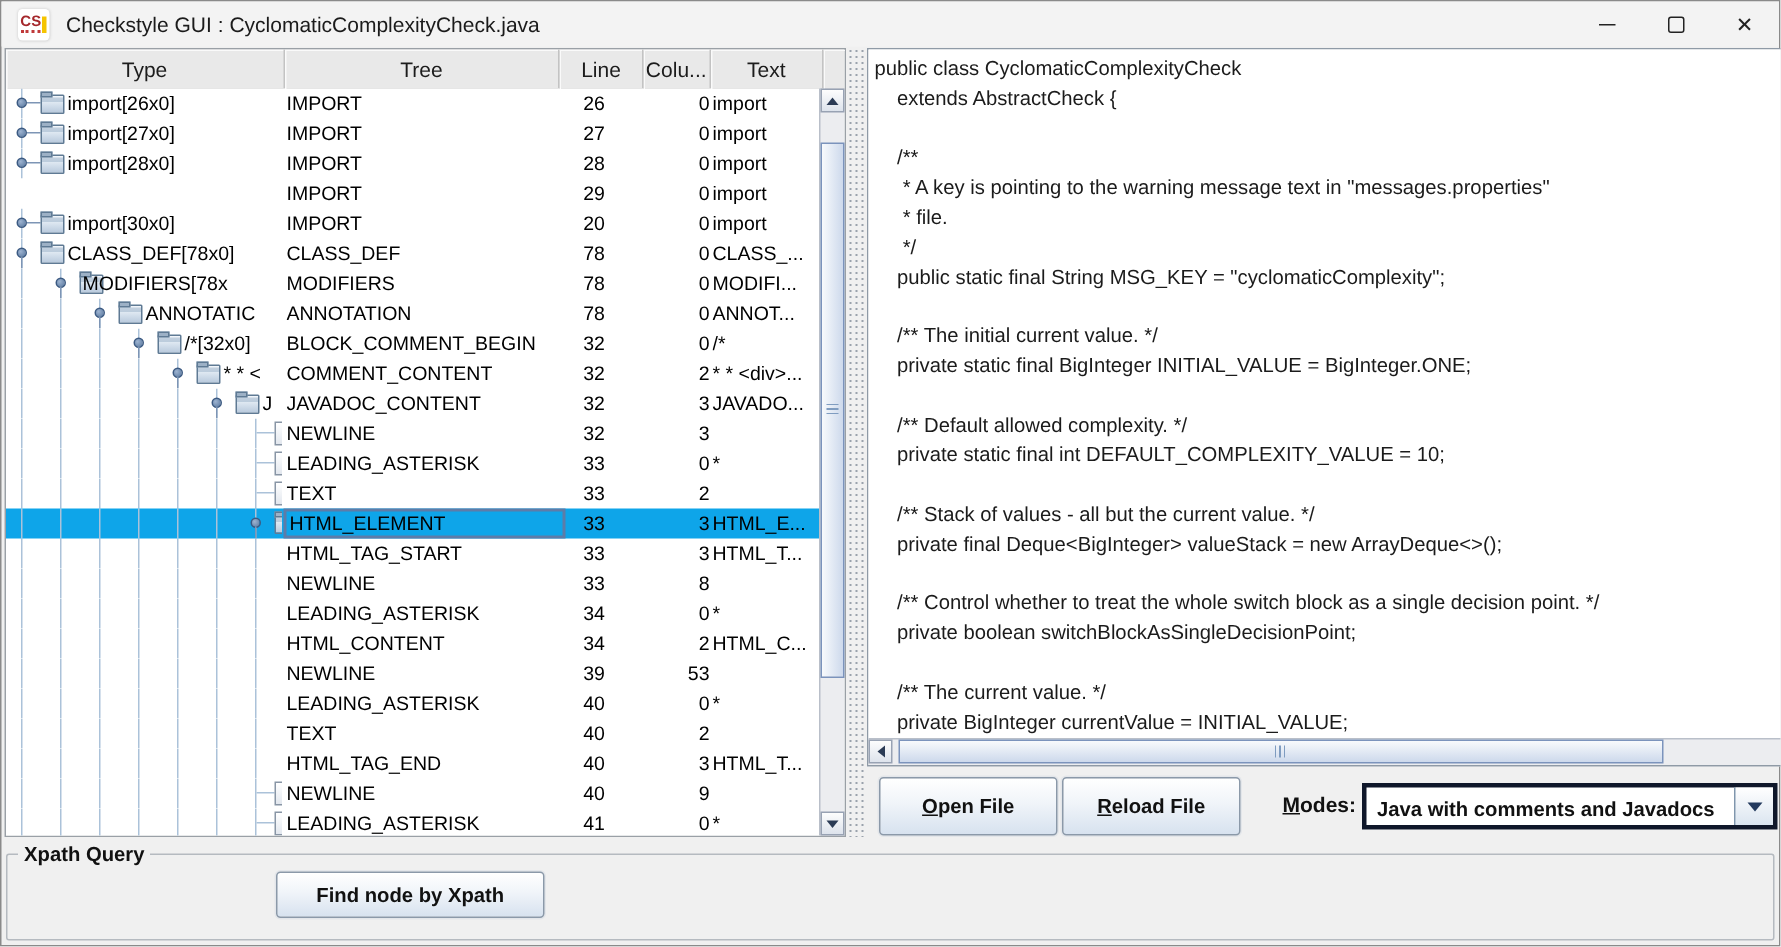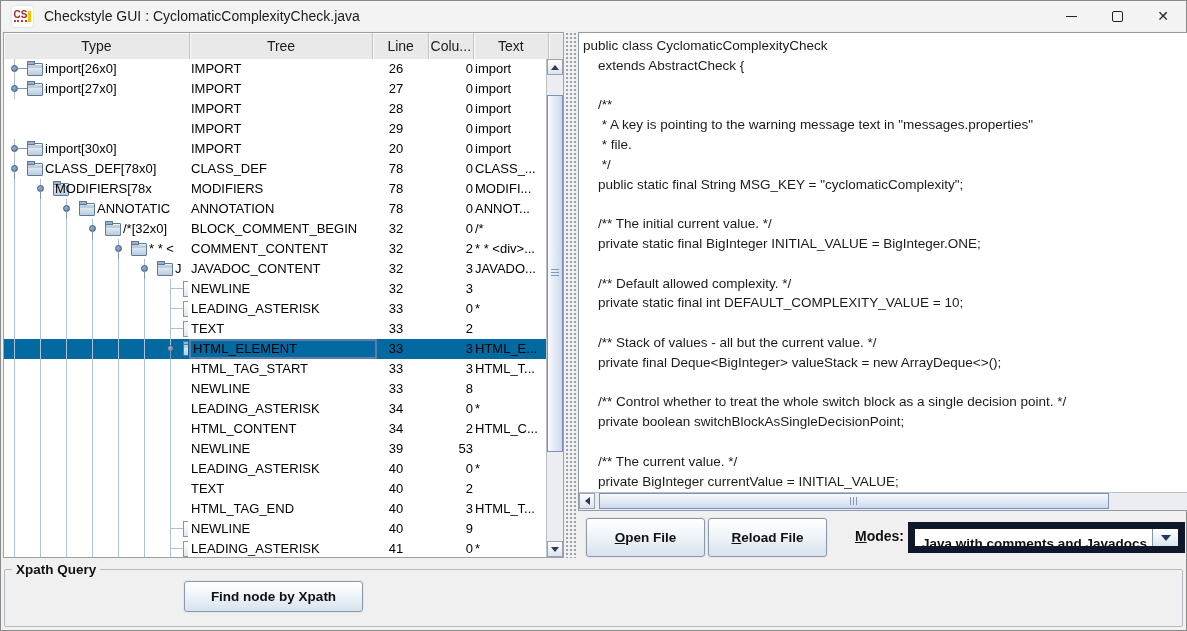--- a/index.html
+++ b/index.html
@@ -19,21 +19,21 @@
   .ic-max { width:9px; height:9px; border:1.2px solid #222; border-radius:2px; }
   .ic-close { font-size:14px; color:#222; line-height:14px; }
 
   
   .table-wrap { position:absolute; left:2px; top:31px; width:561px; height:526px; background:#ffffff; border:1px solid #9aa0a6; box-sizing:border-box; }
   .thead { position:absolute; left:0; top:0; right:0; height:26px; background:#e9e9e9; border-bottom:1px solid #b0b0b0; box-shadow:inset 1px 1px 0 #fafafa; display:flex; }
   .th { height:26px; line-height:26px; text-align:center; font-size:14px; color:#1c1c1c; border-right:1px solid #c3c3c3; box-shadow:inset 1px 1px 0 #fafafa; overflow:hidden; white-space:nowrap; }
   .th.c-tree{width:184px;} .th.c-type{width:186px;} .th.c-line{width:55px;} .th.c-colu{width:44px;} .th.c-text{width:75px;} .th.c-fill{width:14px; border-right:none;}
   .tbody { position:absolute; left:0; top:26px; right:16px; bottom:0; overflow:hidden; background:#fff; }
   .trow { position:relative; height:20px; width:545px; }
-  .trow.sel { background:#0369a1; }
+  .trow.sel { background:#0ea5e9; }
   .tc { position:absolute; top:0; height:20px; line-height:20px; font-size:13px; color:#000; white-space:nowrap; overflow:hidden; }
   .tc.tree { left:0; width:184px; }
   .tc.type { left:187px; width:182px; }
   .tc.line { left:371px; width:42px; text-align:center; }
   .tc.colu { left:426px; width:43px; text-align:right; }
   .tc.text { left:471px; width:74px; }
   .trow.sel .tc.type { left:185px; width:188px; box-sizing:border-box; border:2px solid #5d7ca8; line-height:16px; padding-left:2px; }
   
   .g { position:absolute; top:0; bottom:0; width:1px; background:#abc2d9; }
   .knob { position:absolute; top:6px; width:7px; height:7px; border-radius:50%; background:radial-gradient(circle at 35% 35%, #9db3d0, #5a79a0); border:1px solid #3c5a82; box-sizing:border-box; }
@@ -71,21 +71,21 @@
   .code-sb-v { right:0; top:0; width:17px; bottom:17px; border-left:1px solid #b9bfc9; }
   .code-sb-h { left:0; bottom:0; height:17px; right:17px; border-top:1px solid #b9bfc9; }
   .sb-corner { position:absolute; right:0; bottom:0; width:17px; height:17px; background:#e8eaed; }
 
   
   .btn { background:linear-gradient(180deg,#ffffff 0%,#f0f4f9 45%,#d7e2ef 100%); border:1px solid #8b99a9; border-radius:3px; box-shadow:0 0 0 1px #e3e6ea; font-family:"Liberation Sans", sans-serif; font-weight:bold; font-size:13.5px; color:#111; display:flex; align-items:center; justify-content:center; box-sizing:border-box; }
   .controls { position:absolute; left:577px; top:510px; right:1px; height:51px; }
   .btn-open { position:absolute; left:8px; top:7px; width:119px; height:39px; }
   .btn-reload { position:absolute; left:130px; top:7px; width:119px; height:39px; }
   .modes-label { position:absolute; left:277px; top:17px; font-weight:bold; font-size:14px; color:#111; }
-  .combo { position:absolute; left:330px; top:11px; width:277px; height:31px; background:#fff; border:7px solid #0f172a; box-sizing:border-box; display:flex; }
+  .combo { position:absolute; left:330px; top:11px; width:277px; height:31px; background:#fff; border:3px solid #0f172a; box-sizing:border-box; display:flex; }
   .combo-value { flex:1; line-height:29px; padding-left:7px; font-weight:bold; font-size:13.5px; color:#111; white-space:nowrap; overflow:hidden; }
   .combo-btn { width:25px; border-left:1px solid #7f96ad; background:linear-gradient(180deg,#ffffff,#dbe5f0); display:flex; align-items:center; justify-content:center; }
   .combo-btn .tri { width:0; height:0; border-left:5px solid transparent; border-right:5px solid transparent; border-top:6px solid #233a5e; }
 
   
   .xpath { position:absolute; left:3px; top:561px; width:1179px; height:65px; border:1px solid #b5bac0; border-radius:2px; box-sizing:border-box; }
   .xpath legend { margin-left:7px; padding:0 4px; font-weight:bold; font-size:13.5px; color:#111; }
   .btn-expand { position:absolute; left:12px; top:4px; width:161px; height:31px; }
   .btn-find { position:absolute; left:179px; top:4px; width:179px; height:31px; }
 </style>
@@ -143,20 +143,27 @@
             <div class="arm" style="left: 14px; width: 9px;"></div>
             <div class="folder" style="left: 23px;"></div>
             <div class="tlabel" style="left: 41px;">import[27x0]</div>
           </div>
           <div class="tc type">IMPORT</div>
           <div class="tc line">27</div>
           <div class="tc colu">0</div>
           <div class="tc text">import</div>
         </div>
         <div class="trow">
+          <div class="tc tree">
+            <div class="g" style="left: 10px;"></div>
+            <div class="knob" style="left: 7px;"></div>
+            <div class="arm" style="left: 14px; width: 9px;"></div>
+            <div class="folder" style="left: 23px;"></div>
+            <div class="tlabel" style="left: 41px;">import[28x0]</div>
+          </div>
           <div class="tc type">IMPORT</div>
           <div class="tc line">28</div>
           <div class="tc colu">0</div>
           <div class="tc text">import</div>
         </div>
         <div class="trow">
           <div class="tc type">IMPORT</div>
           <div class="tc line">29</div>
           <div class="tc colu">0</div>
           <div class="tc text">import</div>

